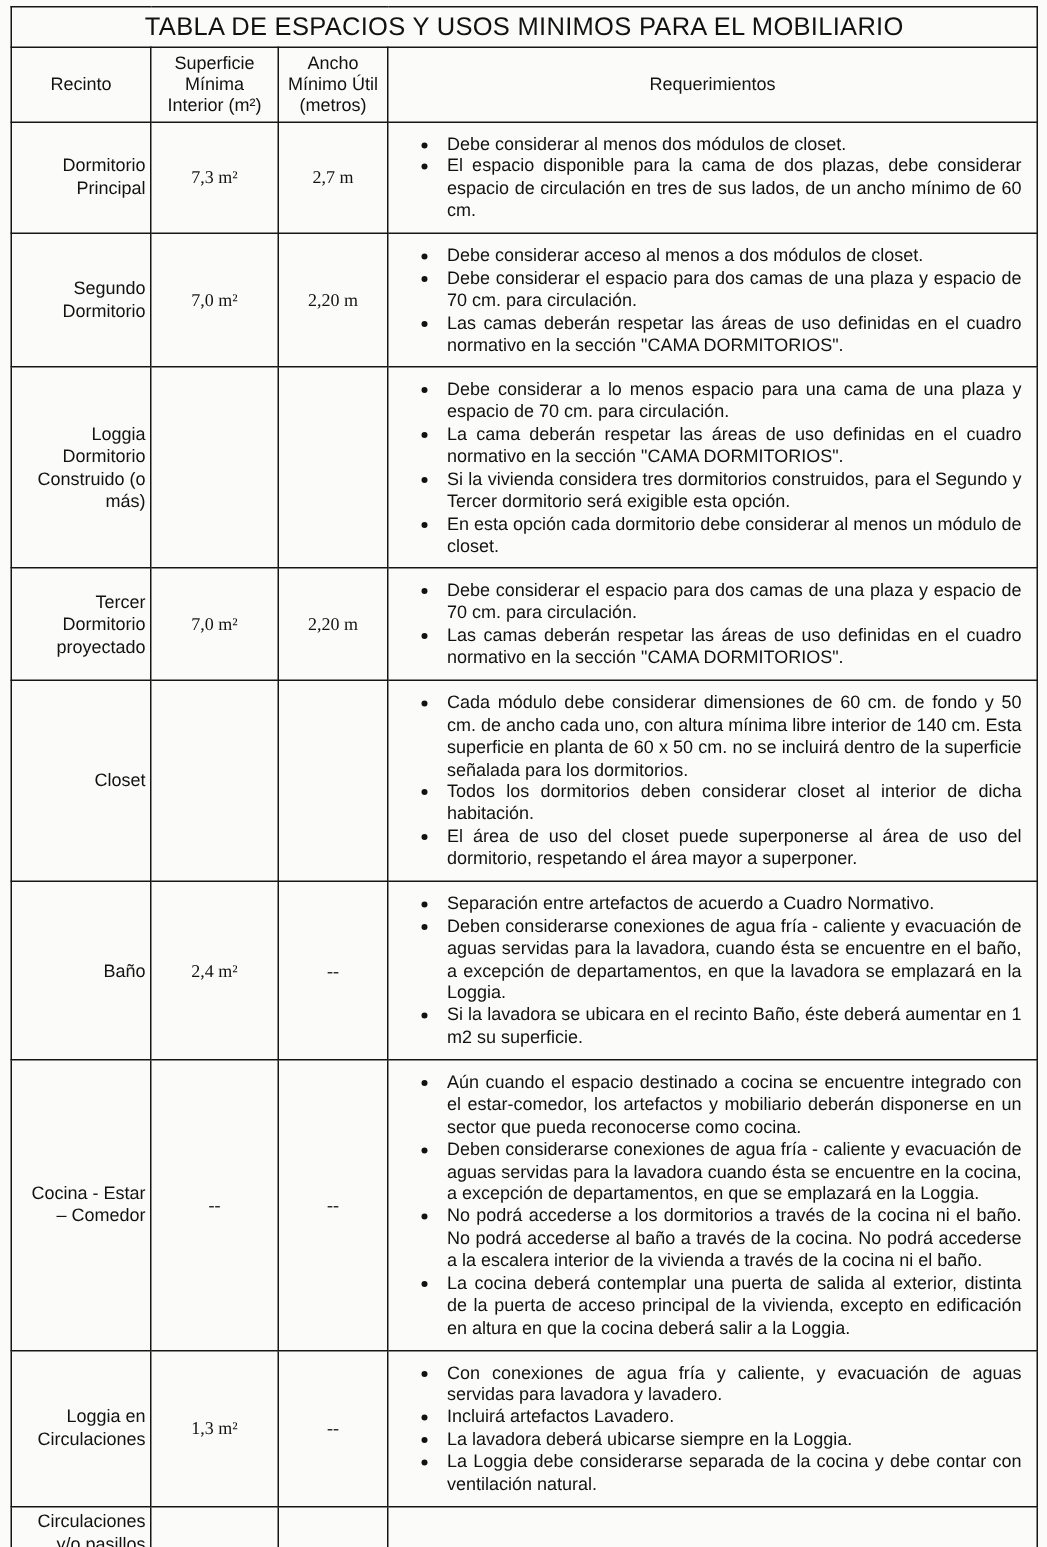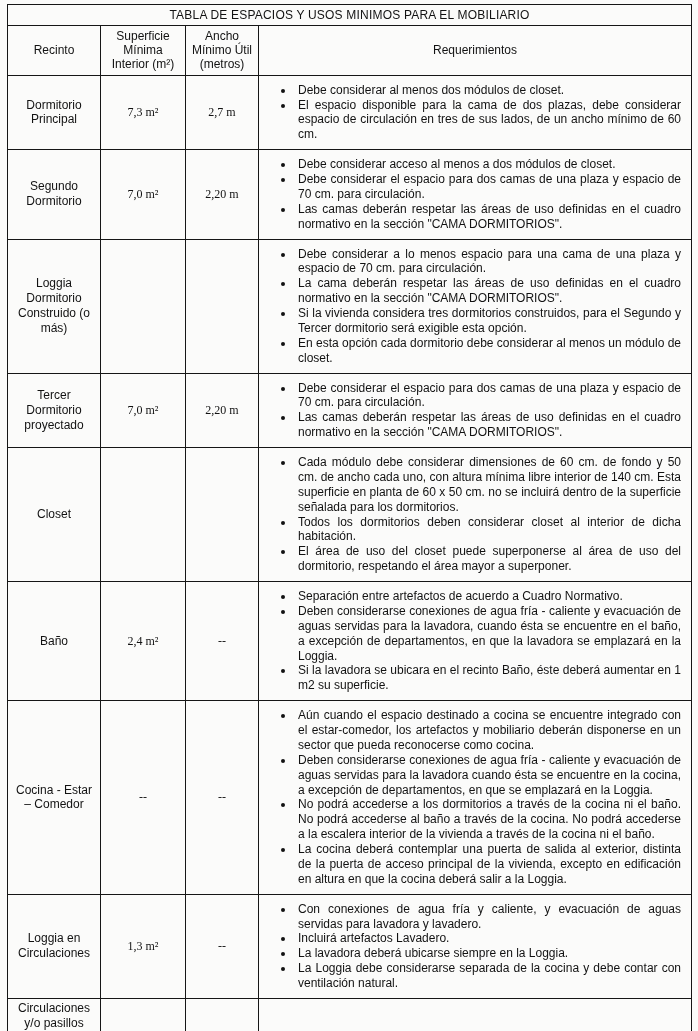--- a/index.html
+++ b/index.html
@@ -23,35 +23,35 @@
     table-layout: fixed;
     font-size: 12px;
   }
   .doc-table th, .doc-table td {
     border: 1px solid #161616;
     font-weight: normal;
   }
   .title-cell {
     text-align: center;
     padding: 2px 2px;
-    font-size: 12px;
+    font-size: 17px;
     letter-spacing: 0.2px;
   }
   .doc-table thead th {
     text-align: center;
     vertical-align: middle;
     padding: 3px 2px;
     line-height: 1.18;
   }
   .doc-table tbody td {
     vertical-align: middle;
     line-height: 1.24;
   }
   .cell-recinto {
-    text-align: center;
+    text-align: right;
     padding: 2px 3px;
   }
   .cell-superficie, .cell-ancho {
     text-align: center;
     padding: 2px 2px;
     font-family: Liberation Serif, serif;
   }
   .cell-req {
     padding: 3px 6px 3px 2px;
   }

